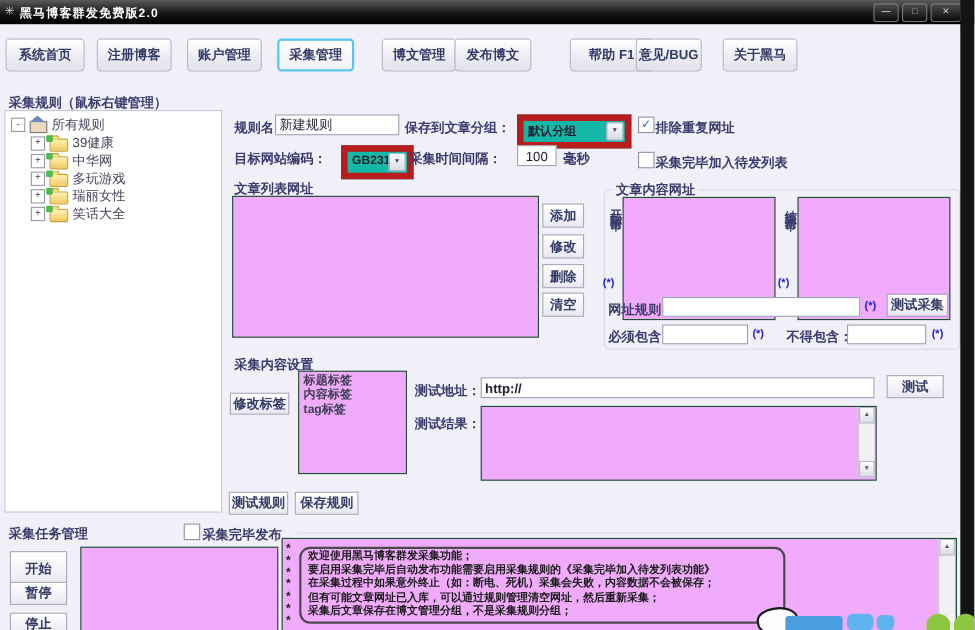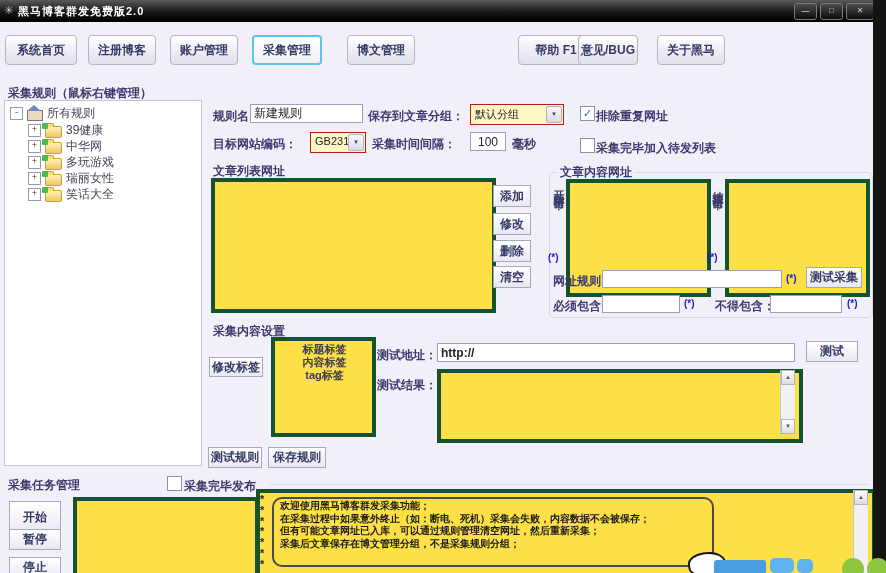--- a/index.html
+++ b/index.html
@@ -18,28 +18,28 @@
   .tb{position:absolute;top:35px;height:30px;background:linear-gradient(#ffffff,#edecf4 55%,#e2e1ec);
       border:1px solid #b6b5c8;border-radius:4px;color:#333a66;font-size:12px;font-weight:bold;
       font-family:inherit;cursor:pointer;padding:0;}
   .tb.active{border:2px solid #58c5f2;background:linear-gradient(#ffffff,#f2f1f8);}
   
   .lbl{position:absolute;color:#3b3a6e;font-size:12px;font-weight:bold;white-space:nowrap;}
   .group{position:absolute;border:1px solid #d9d8e6;border-radius:5px;}
   .glabel{position:absolute;top:-9px;left:7px;background:#f1f0f8;padding:0 3px;color:#3b3a6e;
           font-size:12px;font-weight:bold;white-space:nowrap;}
   
-  .box{position:absolute;background:#fde047;border:4px solid #14532d;text-align:center;}
+  .box{position:absolute;background:#f0abfc;border:1px solid #14532d;}
   .txt{position:absolute;background:#fff;border:1px solid #9aa0b5;font-size:12px;font-family:inherit;
        padding:1px 3px;color:#223;box-sizing:border-box;}
   .btn{position:absolute;background:linear-gradient(#ffffff,#e9e8f1);border:1px solid #a9a8bd;border-radius:0;
        color:#333a66;font-size:12px;font-weight:bold;font-family:inherit;cursor:pointer;padding:0;}
   .cb{position:absolute;width:13px;height:13px;background:#fff;border:1px solid #8a93a8;font-size:11px;
       color:#2a66cc;text-align:center;line-height:12px;font-weight:bold;cursor:pointer;}
-  .sel{position:absolute;background:#fef9c3;border:1px solid #b91c1c;}
+  .sel{position:absolute;background:#14b8a6;border:6px solid #b91c1c;font-weight:bold;}
   .sel .val{position:absolute;left:4px;top:2px;font-size:11px;color:#223;white-space:nowrap;}
   .sel .dd{position:absolute;right:1px;top:1px;bottom:1px;width:14px;background:linear-gradient(#fbfbfd,#d9d9e4);
            border:1px solid #b3b3c4;border-radius:2px;font-size:6px;color:#445;text-align:center;line-height:14px;cursor:pointer;}
   .vlabel{position:absolute;writing-mode:vertical-lr;text-orientation:upright;color:#3b3a6e;
           font-size:11px;font-weight:bold;letter-spacing:2px;}
   .star{position:absolute;color:#1b1bd1;font-size:10px;font-weight:bold;}
   
   .treebox{position:absolute;left:4px;top:100px;width:196px;height:364px;background:#fff;border:1px solid #c6c5d8;}
   .trow{position:absolute;display:flex;align-items:center;gap:4px;cursor:pointer;}
   .texp{width:11px;height:11px;border:1px solid #9a9aa8;background:#fff;font-size:9px;line-height:9px;
@@ -85,20 +85,21 @@
       <div class="winbtn"><span>□</span></div>
       <div class="winbtn wide"><span>✕</span></div>
     </div>
   </div>
 
   <button class="tb" style="left:5px;width:72px">系统首页</button>
   <button class="tb" style="left:88px;width:68px">注册博客</button>
   <button class="tb" style="left:170px;width:68px">账户管理</button>
   <button class="tb active" style="left:252px;width:70px">采集管理</button>
   <button class="tb" style="left:347px;width:68px">博文管理</button>
+  <button class="tb" style="left:413px;width:70px">发布博文</button>
   <button class="tb" style="left:518px;width:76px">帮助 F1</button>
   <button class="tb" style="left:578px;width:60px">意见/BUG</button>
   <button class="tb" style="left:657px;width:68px">关于黑马</button>
 
   <span class="lbl" style="left:8px;top:85px">采集规则（鼠标右键管理）</span>
   <div class="treebox"></div>
   <div class="trow" style="left:10px;top:105px">
     <span class="texp">-</span>
     <span class="house"></span>
     <span class="tlabel">所有规则</span>
@@ -214,20 +215,21 @@
   <div class="starscol" style="left:260px;top:494px">*
 *
 *
 *
 *
 *
 *</div>
   <div class="tipframe" style="left:272px;top:497px;width:438px;height:66px"></div>
   <div class="tips" style="left:280px;top:500px">
     <div>欢迎使用黑马博客群发采集功能；</div>
+    <div>要启用采集完毕后自动发布功能需要启用采集规则的《采集完毕加入待发列表功能》</div>
     <div>在采集过程中如果意外终止（如：断电、死机）采集会失败，内容数据不会被保存；</div>
     <div>但有可能文章网址已入库，可以通过规则管理清空网址，然后重新采集；</div>
     <div>采集后文章保存在博文管理分组，不是采集规则分组；</div>
   </div>
   <div class="sb" style="left:853px;top:490px;width:14px;height:86px">
     <div class="sbbtn" style="top:0">▲</div>
   </div>
 
   <div class="wm-doodle"></div>
   <div class="wm-bar"></div>

